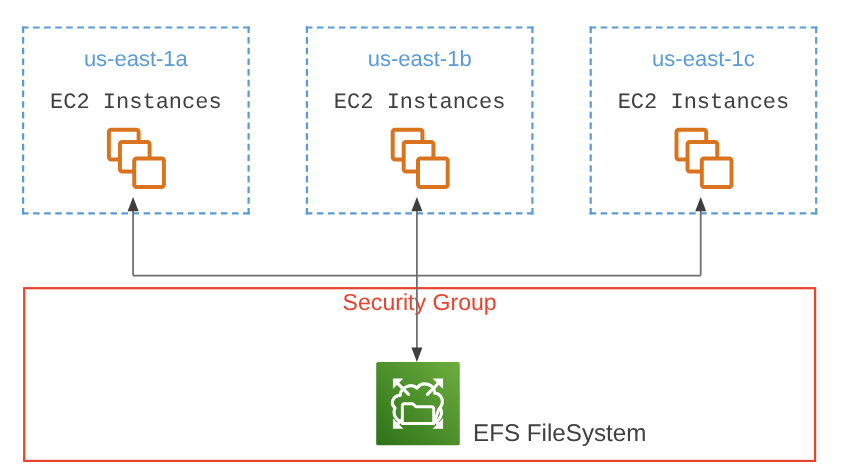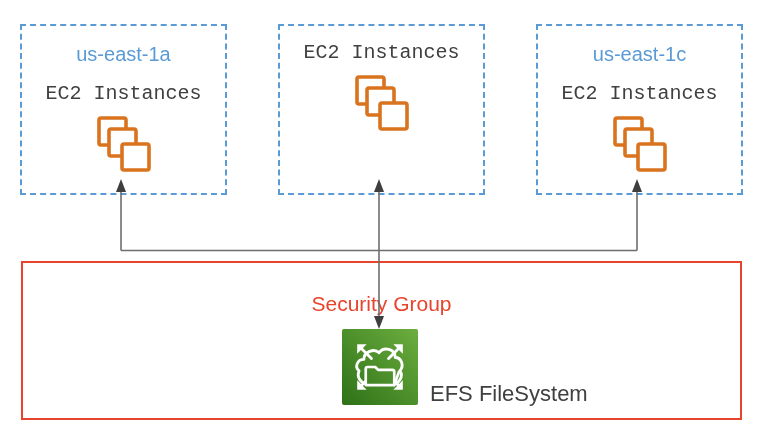--- a/index.html
+++ b/index.html
@@ -21,21 +21,21 @@
   .az-1{left:20px}.az-2{left:278px}.az-3{left:536px}
   .az-name{margin-top:16px;font-size:20px;line-height:25px;color:var(--az-blue,#5B9BD5);}
   .az-service{margin-top:14px;font-size:20px;line-height:25px;color:var(--text-gray,#404040);font-family:Liberation Mono, monospace;}
   .ec2-icon{display:block;margin:9px auto 0 auto;}
   
   .sg-box{
     position:absolute;left:21px;top:261px;width:721px;height:159px;
     border:2px solid var(--security-red,#E8432C);box-sizing:border-box;
   }
   .sg-label{
-    position:absolute;left:21px;top:292px;width:721px;text-align:center;
+    position:absolute;left:21px;top:264px;width:721px;text-align:center;
     font-size:21px;color:var(--security-red,#E8432C);
   }
   
   .efs-icon{position:absolute;left:341px;top:329px;}
   .efs-label{
     position:absolute;left:430px;top:351px;font-size:22px;line-height:28px;
     color:var(--text-gray,#404040);
     margin-top:29px;
   }
   
@@ -52,20 +52,21 @@
     <svg class="ec2-icon" width="56" height="58" viewBox="0 0 56 58">
       <g style="fill:#ffffff;stroke:var(--ec2-orange,#D9731E);stroke-width:3.6;stroke-linejoin:round;">
         <rect x="3" y="3" width="27" height="27" rx="2"></rect>
         <rect x="13" y="14" width="27" height="27" rx="2"></rect>
         <rect x="26" y="29" width="27" height="26" rx="2"></rect>
       </g>
     </svg>
   </div>
 
   <div class="az-box az-2">
+    <div class="az-name">us-east-1b</div>
     <div class="az-service">EC2 Instances</div>
     <svg class="ec2-icon" width="56" height="58" viewBox="0 0 56 58">
       <g style="fill:#ffffff;stroke:var(--ec2-orange,#D9731E);stroke-width:3.6;stroke-linejoin:round;">
         <rect x="3" y="3" width="27" height="27" rx="2"></rect>
         <rect x="13" y="14" width="27" height="27" rx="2"></rect>
         <rect x="26" y="29" width="27" height="26" rx="2"></rect>
       </g>
     </svg>
   </div>
 

